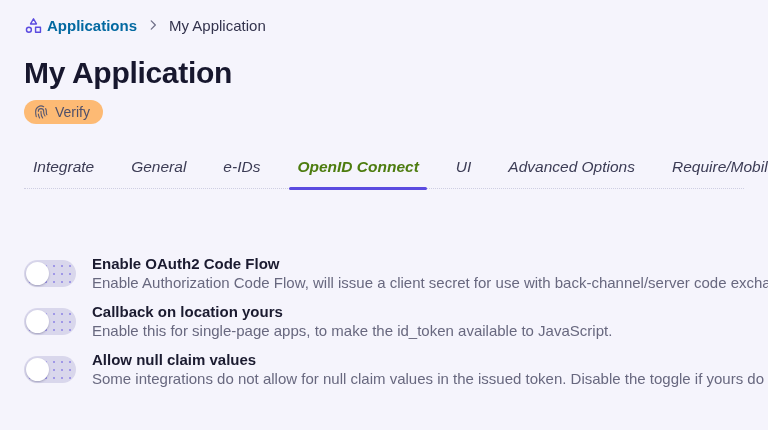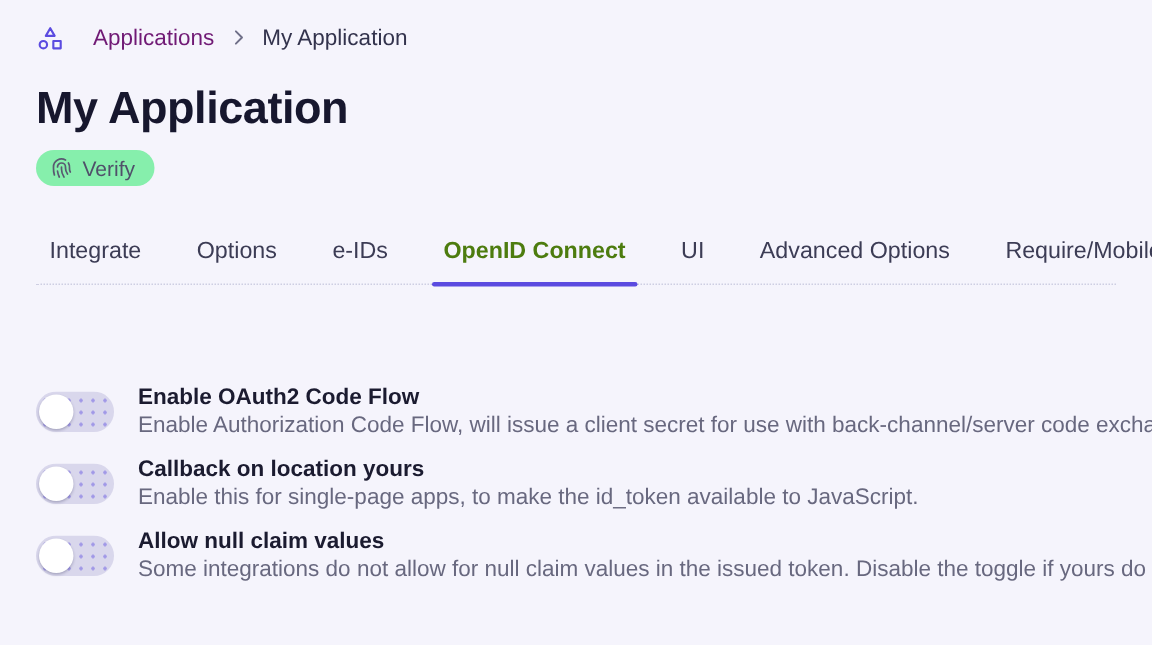--- a/index.html
+++ b/index.html
@@ -7,39 +7,39 @@
   body {
     background:#f5f4fc;
     font-family:"Liberation Sans", sans-serif;
     color:#1c1c33;
     overflow:hidden;
   }
   .page { padding:14px 24px 0 24px; }
 
   
   .breadcrumb { display:flex; align-items:center; gap:9px; font-size:15px; height:22px; }
-  .bc-link { display:flex; align-items:center; gap:19px; color:#701a75; cursor:pointer; }
+  .bc-link { display:flex; align-items:center; gap:4px; color:#0369a1; cursor:pointer;font-weight:bold; }
   .bc-sep { color:#9191a8; display:flex; align-items:center; }
   .bc-current { color:#33334d; }
 
   
   h1 { margin-top:20px; font-size:30px; font-weight:700; color:#17172e; letter-spacing:-0.3px; }
   .badge {
     margin-top:10px; display:inline-flex; align-items:center; gap:6px;
-    background:#86efac; border-radius:999px; padding:4px 13px 4px 9px;
+    background:#fdba74; border-radius:999px; padding:4px 13px 4px 9px;
     font-size:14px; color:#50506a; cursor:pointer;
   }
 
   
   .tabs {
     margin-top:34px; display:flex; gap:33px;
     border-bottom:1px dotted #cecee2; font-size:15.5px;
     padding-left:7px;
   }
-  .tab { position:relative; padding:0 2px 12px 2px; color:#3c3c55; cursor:pointer; white-space:nowrap; }
+  .tab { position:relative; padding:0 2px 12px 2px; color:#3c3c55; cursor:pointer; white-space:nowrap;font-style:italic; }
   .tab.active { font-weight:700; color:#4d7c0f; }
   .tab.active::after {
     content:""; position:absolute; left:-6px; right:-6px; bottom:-2px; height:3px;
     background:#5b4be0; border-radius:3px;
   }
 
   
   .settings { margin-top:66px; display:flex; flex-direction:column; gap:11px; }
   .row { display:flex; align-items:center; gap:16px; }
   .toggle {
@@ -99,21 +99,21 @@
         <path d="M8 15a18 18 0 0 0 1.8 6"></path>
         <path d="M4.9 19a22 22 0 0 1 -.9 -7v-1a8 8 0 0 1 12 -6.93"></path>
       </svg>
     </span>
     <span>Verify</span>
   </span>
 
   
   <div class="tabs">
     <span class="tab">Integrate</span>
-    <span class="tab">Options</span>
+    <span class="tab">General</span>
     <span class="tab">e-IDs</span>
     <span class="tab active">OpenID Connect</span>
     <span class="tab">UI</span>
     <span class="tab">Advanced Options</span>
     <span class="tab">Require/Mobile</span>
   </div>
 
   
   <div class="settings">
 

